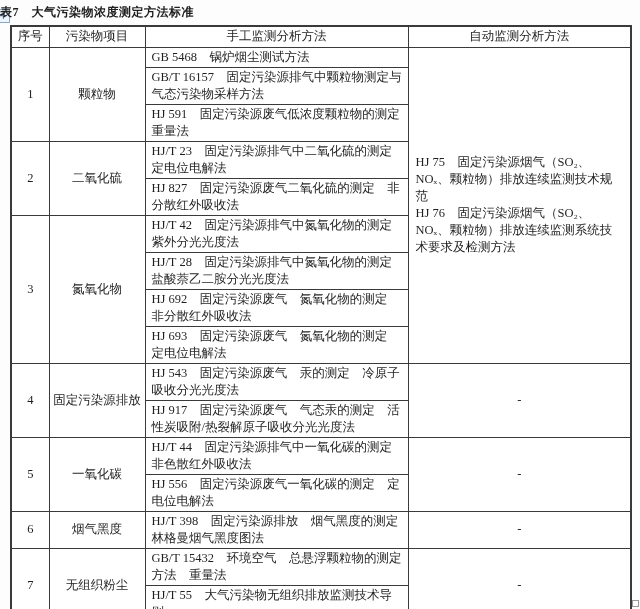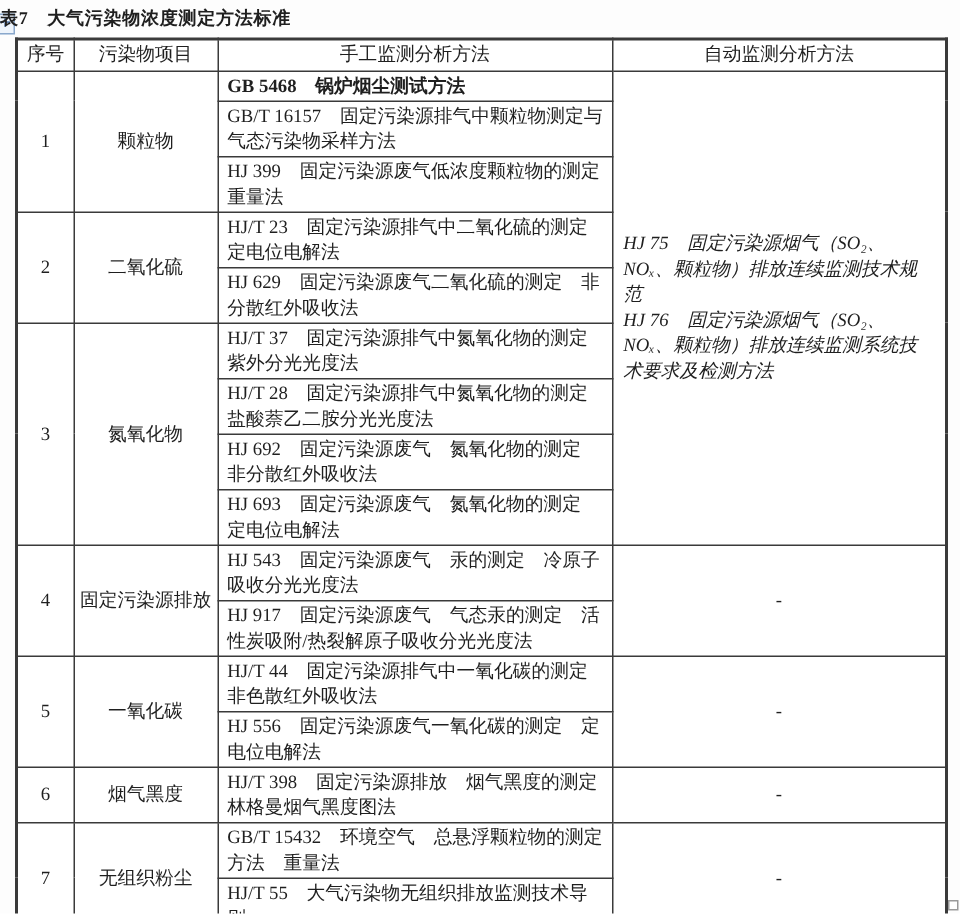--- a/index.html
+++ b/index.html
@@ -26,25 +26,25 @@
     border:2px solid var(--line);
   }
   td{
     border:1px solid var(--line);
     font-size:12.5px;line-height:17px;
     padding:1px 3px;vertical-align:middle;
     overflow:hidden;
     margin-left:21px;
   }
   tr.hh td{height:21px;text-align:center;padding:0 2px;}
-  .h1{height:17px;font-weight:bold;}
+  .h1{height:17px;}
   .h2{height:37px;}
   .c-no,.c-pol{text-align:center;}
   .c-m{text-align:left;padding-left:6px;padding-right:4px;}
-  .c-a{vertical-align:middle;text-align:left;padding:2px 7px;font-style:italic;}
+  .c-a{vertical-align:middle;text-align:left;padding:2px 7px;}
   .c-a .entry{margin:0;}
   .c-dash{text-align:center;}
   .move-handle{
     position:absolute;left:-3px;top:9px;width:13px;height:14px;
     border:1px solid #8aa8cc;background:#eef4fb;
     color:var(--handle);font-size:9px;line-height:12px;text-align:center;
     font-family:"DejaVu Sans",sans-serif;
   }
   .resize-handle{
     position:absolute;left:632px;top:600px;width:7px;height:7px;
@@ -79,36 +79,36 @@
       <td class="c-m h1">GB 5468　锅炉烟尘测试方法</td>
       <td class="c-a" rowspan="9">
         <div class="entry">HJ 75　固定污染源烟气（SO₂、NOₓ、颗粒物）排放连续监测技术规范</div>
         <div class="entry">HJ 76　固定污染源烟气（SO₂、NOₓ、颗粒物）排放连续监测系统技术要求及检测方法</div>
       </td>
     </tr>
     <tr>
       <td class="c-m h2">GB/T 16157　固定污染源排气中颗粒物测定与气态污染物采样方法</td>
     </tr>
     <tr>
-      <td class="c-m h2">HJ 399　固定污染源废气低浓度颗粒物的测定　重量法</td>
+      <td class="c-m h2">HJ 591　固定污染源废气低浓度颗粒物的测定　重量法</td>
     </tr>
 
     <tr>
       <td class="c-no" rowspan="2">2</td>
       <td class="c-pol" rowspan="2">二氧化硫</td>
       <td class="c-m h2">HJ/T 23　固定污染源排气中二氧化硫的测定　定电位电解法</td>
     </tr>
     <tr>
-      <td class="c-m h2">HJ 629　固定污染源废气二氧化硫的测定　非分散红外吸收法</td>
+      <td class="c-m h2">HJ 827　固定污染源废气二氧化硫的测定　非分散红外吸收法</td>
     </tr>
 
     <tr>
       <td class="c-no" rowspan="4">3</td>
       <td class="c-pol" rowspan="4">氮氧化物</td>
-      <td class="c-m h2">HJ/T 37　固定污染源排气中氮氧化物的测定　紫外分光光度法</td>
+      <td class="c-m h2">HJ/T 42　固定污染源排气中氮氧化物的测定　紫外分光光度法</td>
     </tr>
     <tr>
       <td class="c-m h2">HJ/T 28　固定污染源排气中氮氧化物的测定　盐酸萘乙二胺分光光度法</td>
     </tr>
     <tr>
       <td class="c-m h2">HJ 692　固定污染源废气　氮氧化物的测定　非分散红外吸收法</td>
     </tr>
     <tr>
       <td class="c-m h2">HJ 693　固定污染源废气　氮氧化物的测定　定电位电解法</td>
     </tr>

